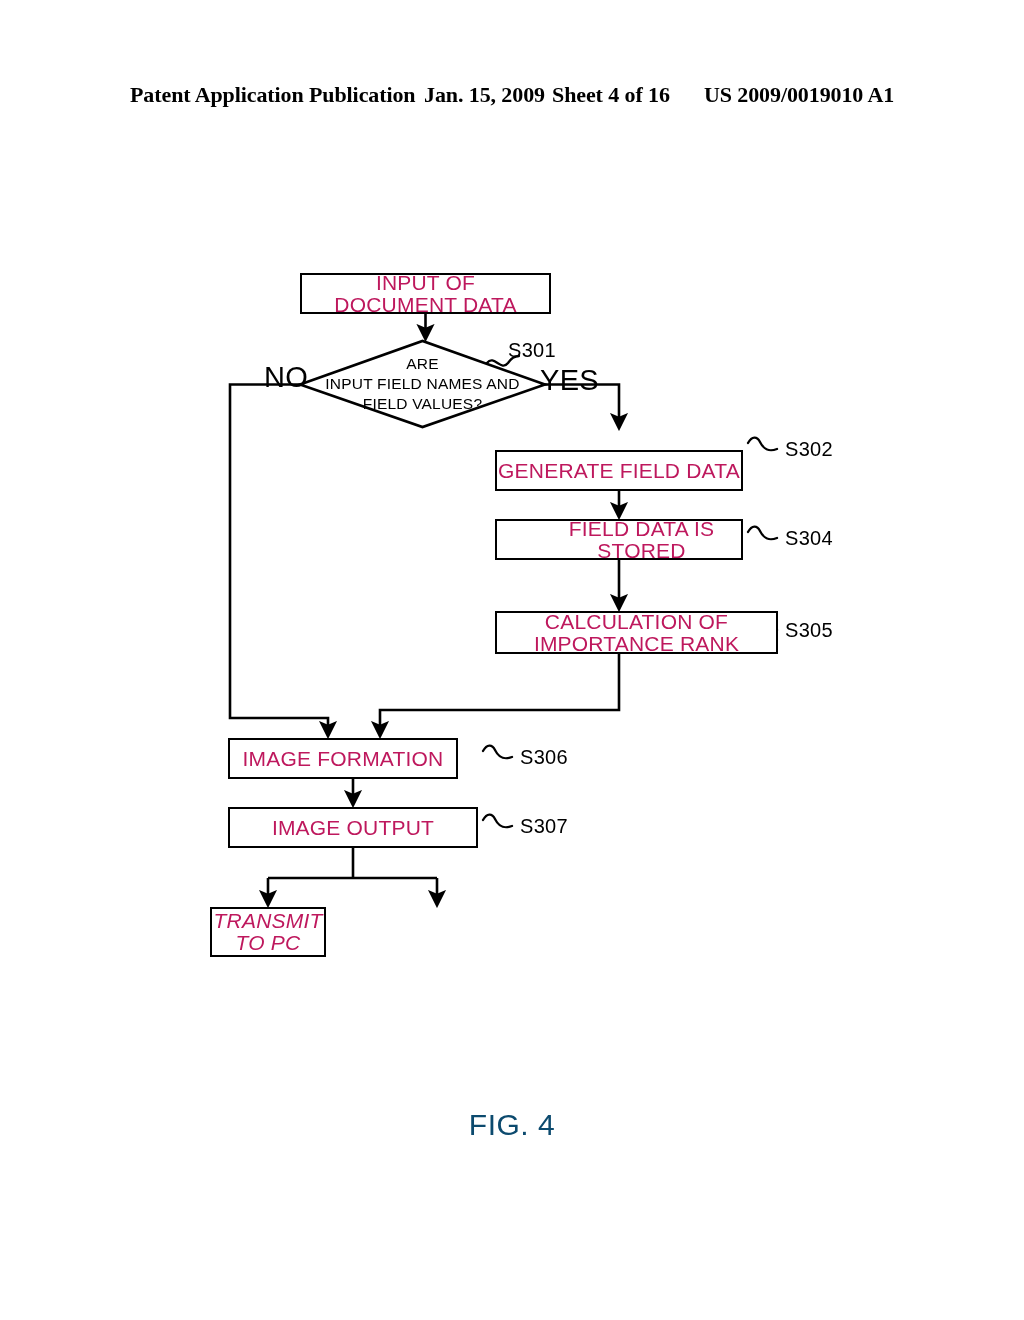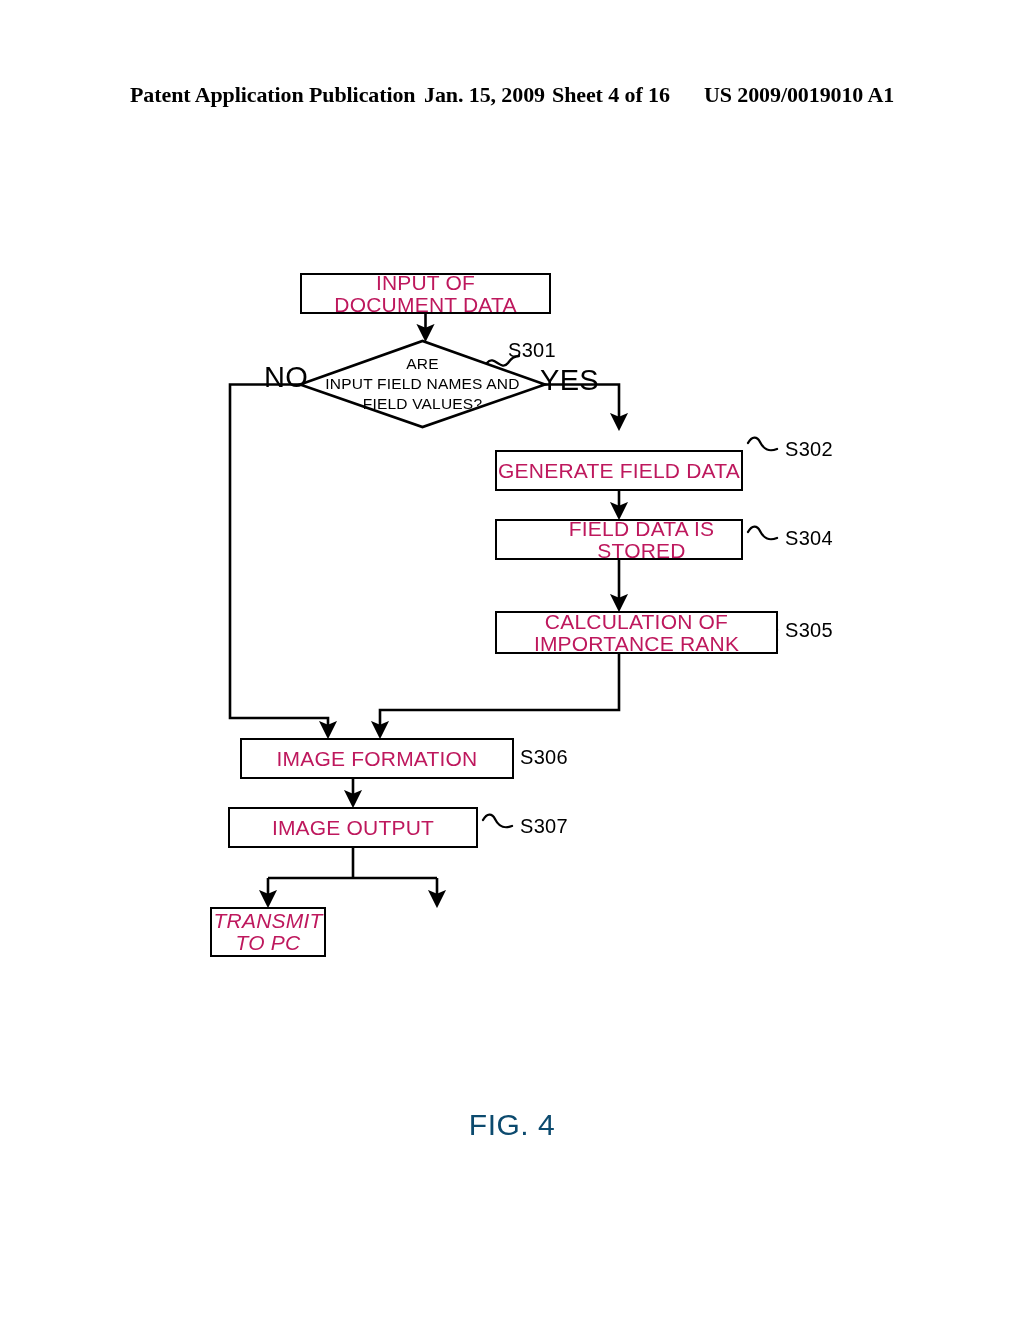--- a/index.html
+++ b/index.html
@@ -185,21 +185,21 @@
 INPUT FIELD NAMES AND
 FIELD VALUES?</div>
 
     <div class="node box" style="left:495px; top:430px; width:248px; height:41px;margin-top:20px;">GENERATE FIELD DATA</div>
 
     <div class="node box" style="left:495px; top:519px; width:248px; height:41px;padding-left:45px;">FIELD DATA IS STORED</div>
 
     <div class="node box" style="left:495px; top:611px; width:283px; height:43px;">CALCULATION OF
 IMPORTANCE RANK</div>
 
-    <div class="node box" style="left:240px; top:738px; width:274px; height:41px;">IMAGE FORMATION</div>
+    <div class="node box" style="left:228px; top:738px; width:230px; height:41px;">IMAGE FORMATION</div>
 
     <div class="node box" style="left:228px; top:807px; width:250px; height:41px;">IMAGE OUTPUT</div>
 
     <div class="node box" style="left:210px; top:907px; width:116px; height:50px;font-style:italic;">TRANSMIT
 TO PC</div>
 
 
     <div class="branchlabel" style="left:264px; top:361px;">NO</div>
 
     <div class="branchlabel" style="left:540px; top:364px;">YES</div>

